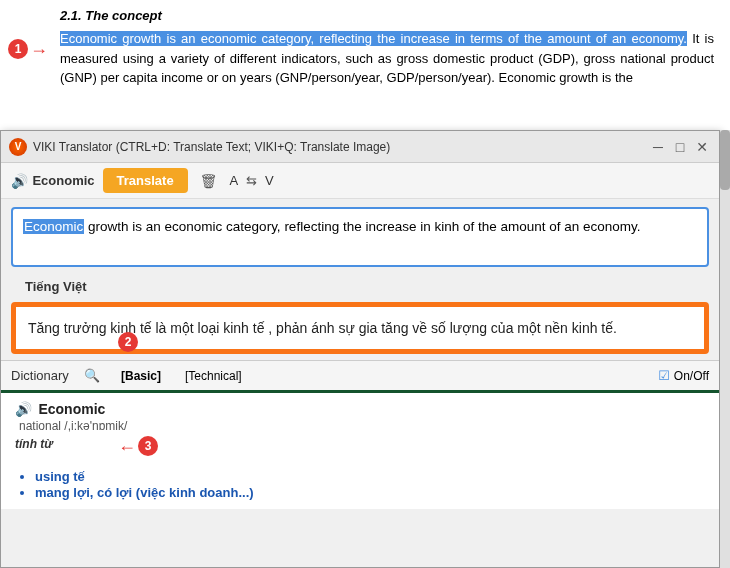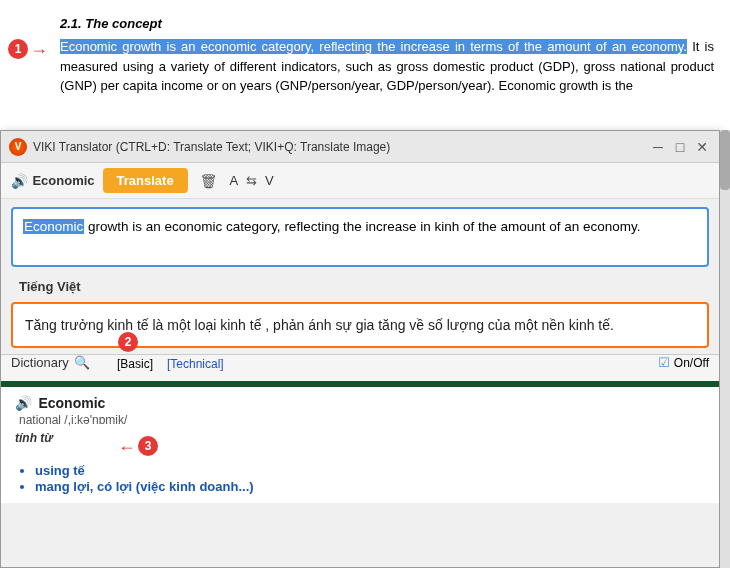--- a/index.html
+++ b/index.html
@@ -1,21 +1,21 @@
 <!DOCTYPE html>
 <html><head>
   <meta charset="utf-8">
   <style>
     * { margin: 0; padding: 0; box-sizing: border-box; }
     body { width: 730px; height: 568px; font-family: Arial, sans-serif; overflow: hidden; background: #fff; position: relative; }
 
     
     .doc-area {
       position: absolute;
-      top: 8px; left: 0;
+      top: 0; left: 0;
       width: 730px;
       height: 130px;
       background: #fff;
       padding: 8px 16px 8px 60px;
     }
     .doc-title {
       font-style: italic;
       font-weight: bold;
       font-size: 13px;
       margin-bottom: 6px;
@@ -169,72 +169,72 @@
       line-height: 1.5;
     }
     .source-word-highlight {
       background: #4a90e2;
       color: #fff;
       padding: 0 1px;
     }
 
     
     .target-label {
-      padding: 4px 18px;
+      padding: 4px 0;
       font-size: 13px;
       font-weight: bold;
       color: #333;
+      margin-left: 24px;
     }
 
     
     .translation-box {
       margin: 4px 10px;
-      border: 2px solid #f97316;
+      border: 5px solid #f97316;
       border-radius: 4px;
       background: #fff;
       padding: 10px 12px;
       font-size: 14px;
       line-height: 1.6;
       color: #222;
     }
 
     
     .dict-section {
       margin-top: 6px;
       border-top: 1px solid #ccc;
     }
     .dict-toolbar {
       height: 32px;
       background: #f5f5f5;
       display: flex;
-      align-items: flex-start;
+      align-items: center;
       padding: 0 10px;
-      gap: 6px;
-      border-bottom: 6px solid #14532d;
+      gap: 16px;
+      border-bottom: 3px solid #14532d;
     }
     .dict-label {
       font-size: 13px;
       color: #333;
       font-weight: normal;
     }
     .dict-search-icon {
       font-size: 13px;
       color: #555;
       cursor: pointer;
     }
     .dict-tab {
       font-size: 12px;
-      color: #1d4ed8;
+      color: #000000;
       padding: 2px 4px;
       cursor: pointer;
     }
     .dict-tab.active {
       color: #000;
-      font-weight: normal;
-      margin-left: 16px;
+      font-weight: bold;
     }
     .dict-onoff {
       margin-left: auto;
       display: flex;
       align-items: center;
       gap: 4px;
       font-size: 12px;
     }
     .checkbox-icon {
       font-size: 13px;

